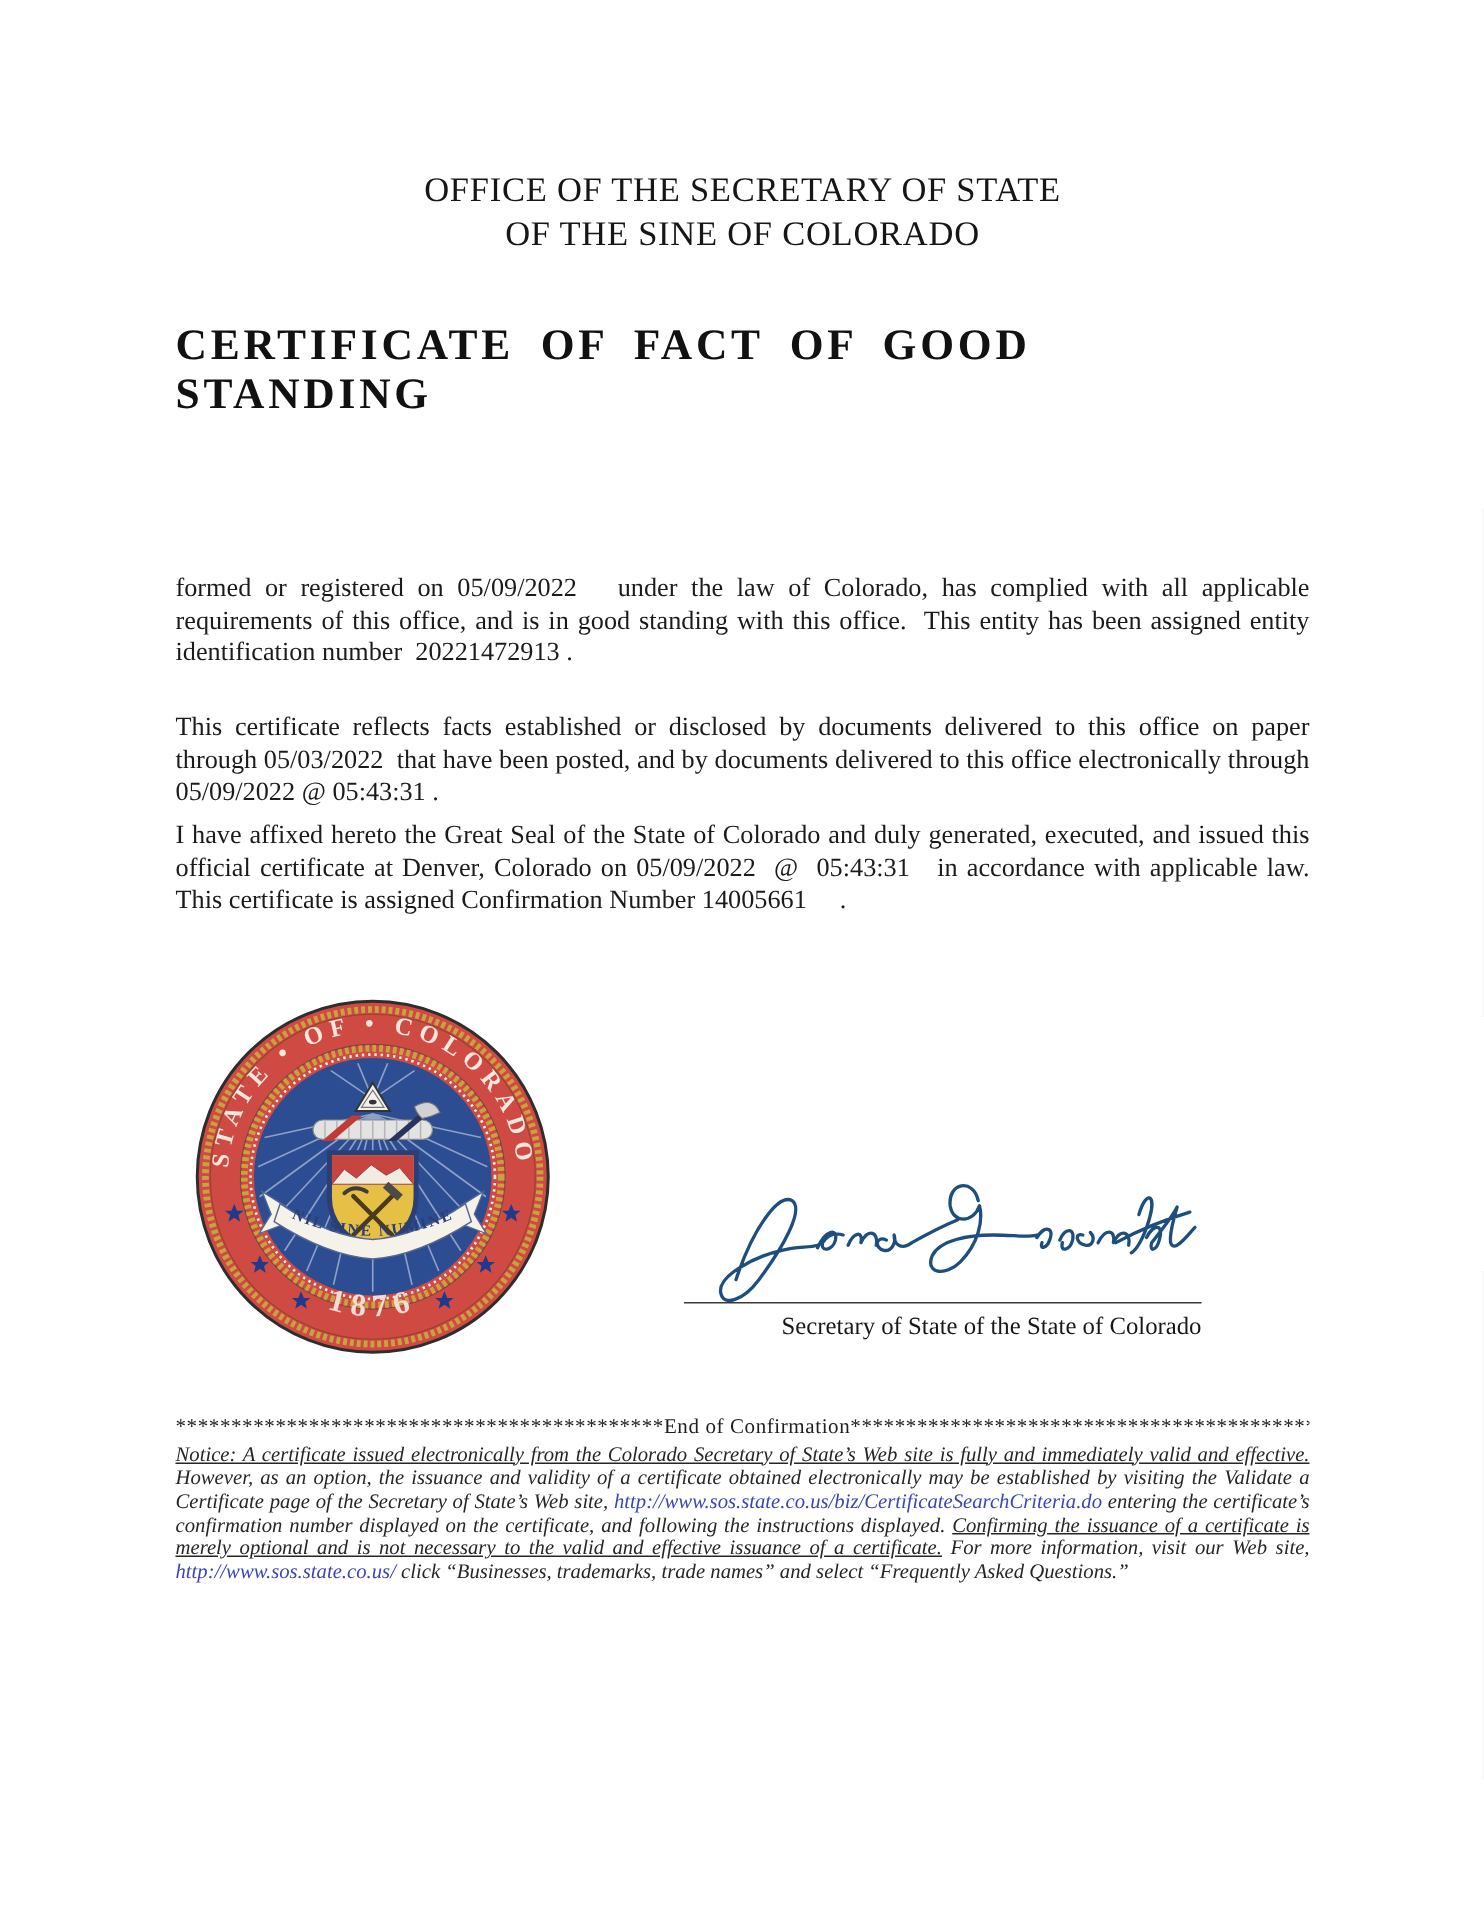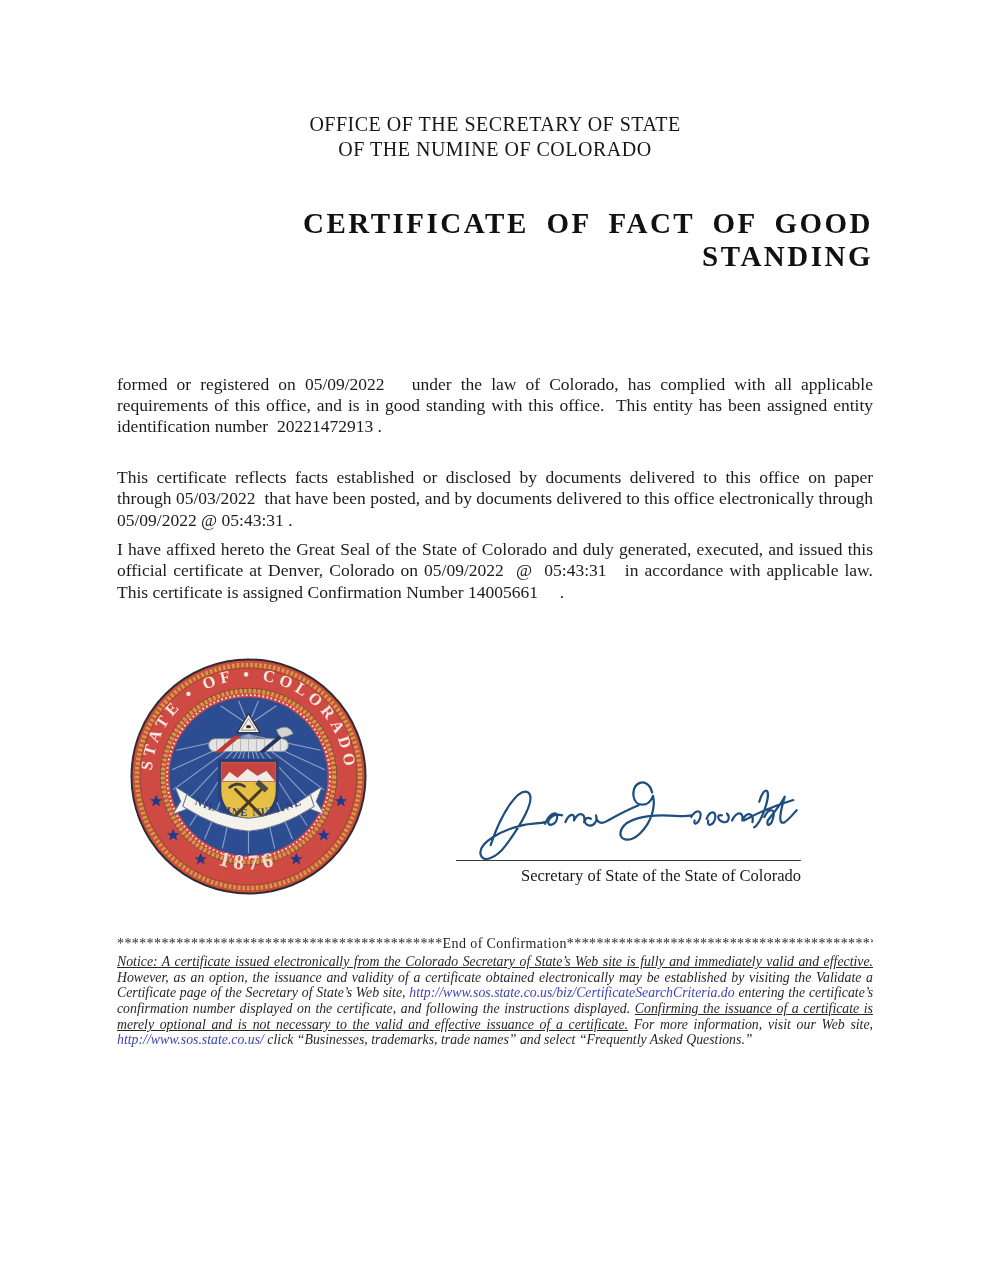--- a/index.html
+++ b/index.html
@@ -2,22 +2,22 @@
 <html><head>
 <meta charset="utf-8">
 <style>
   html,body{margin:0;padding:0;background:#e9e9e9;}
   .page{
     width:989px;height:1280px;background:#ffffff;position:relative;overflow:hidden;
     font-family:"Liberation Serif", serif;color:#1c1c1c;margin:0 auto;
   }
   .content{padding:0 116px 0 117px;}
 
-  .header{margin-top:112px;text-align:center;font-size:20px;line-height:1.27;letter-spacing:.5px;color:#161616;}
-  .doc-title{margin-top:44px;text-align:right;font-size:29px;font-weight:bold;letter-spacing:2.5px;word-spacing:8px;color:#111;}
+  .header{margin-top:112px;text-align:center;font-size:23px;line-height:1.27;letter-spacing:.5px;color:#161616;}
+  .doc-title{margin-top:44px;text-align:left;font-size:29px;font-weight:bold;letter-spacing:2.5px;word-spacing:8px;color:#111;}
 
   p.body-par{font-size:17.5px;line-height:1.22;text-align:justify;margin:0;color:#1b1b1b;}
   p.intro{margin-top:38px;}
   p.formed{margin-top:101px;}
   p.reflects{margin-top:29px;}
   p.affixed{margin-top:8px;}
 
   .seal-row{margin-top:54px;height:243px;display:flex;align-items:flex-start;}
   .seal-wrap{margin-left:12px;width:239px;height:239px;flex:0 0 auto;}
   .sig-block{margin-left:auto;margin-right:72px;width:345px;align-self:flex-end;margin-bottom:14px;}
@@ -31,21 +31,21 @@
   .notice a.lnk{color:#3b45b5;text-decoration:none;cursor:pointer;}
 </style>
 </head>
 <body>
 
 <div class="page">
   <div class="content">
 
     <div class="header">
       <div>OFFICE OF THE SECRETARY OF STATE</div>
-      <div>OF THE NUMINE OF COLORADO</div>
+      <div>OF THE SINE OF COLORADO</div>
     </div>
 
     <div class="doc-title">CERTIFICATE OF FACT OF GOOD STANDING</div>
 
     <p class="body-par formed">formed or registered on 05/09/2022&nbsp;&nbsp; under the law of Colorado, has complied with all applicable requirements of this office, and is in good standing with this office.&nbsp; This entity has been assigned entity identification number&nbsp; 20221472913&nbsp;.</p>
     <p class="body-par reflects">This certificate reflects facts established or disclosed by documents delivered to this office on paper through 05/03/2022&nbsp; that have been posted, and by documents delivered to this office electronically through 05/09/2022 @ 05:43:31&nbsp;.</p>
     <p class="body-par affixed">I have affixed hereto the Great Seal of the State of Colorado and duly generated, executed, and issued this official certificate at Denver, Colorado on 05/09/2022&nbsp; @&nbsp; 05:43:31&nbsp;&nbsp; in accordance with applicable law. This certificate is assigned Confirmation Number 14005661&nbsp;&nbsp;&nbsp;&nbsp;&nbsp;.</p>
 
     <div class="seal-row">
 

